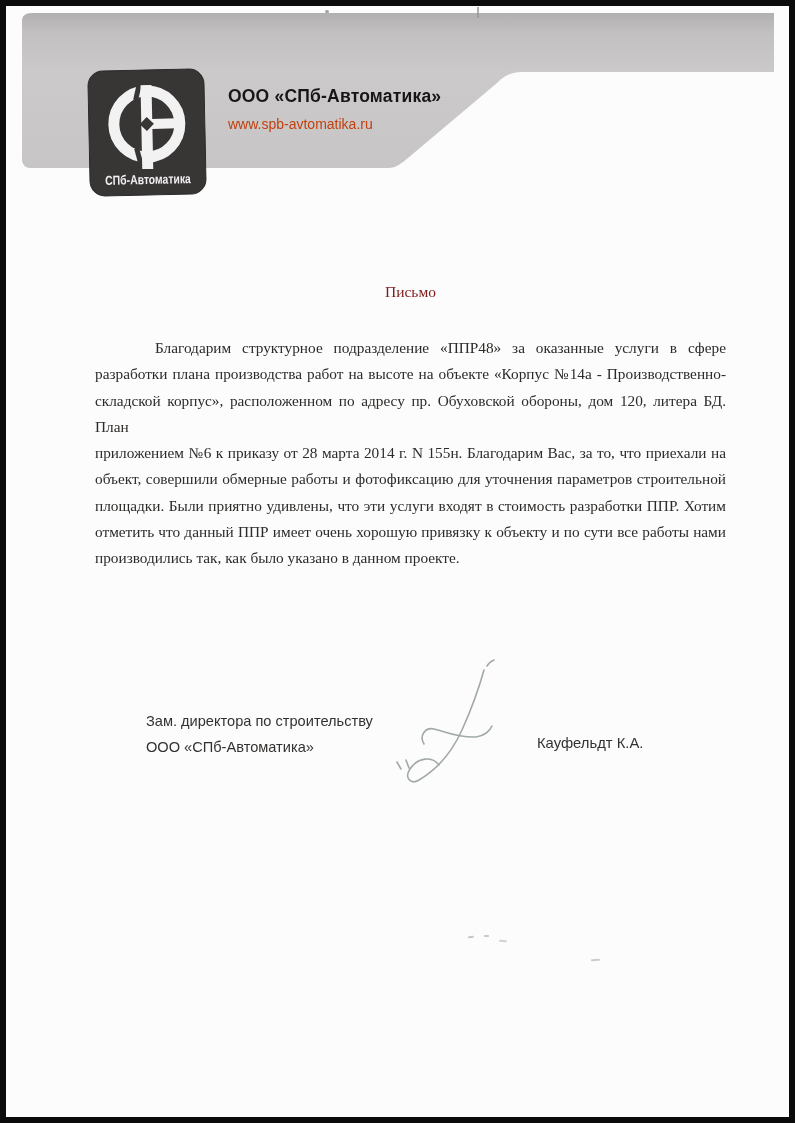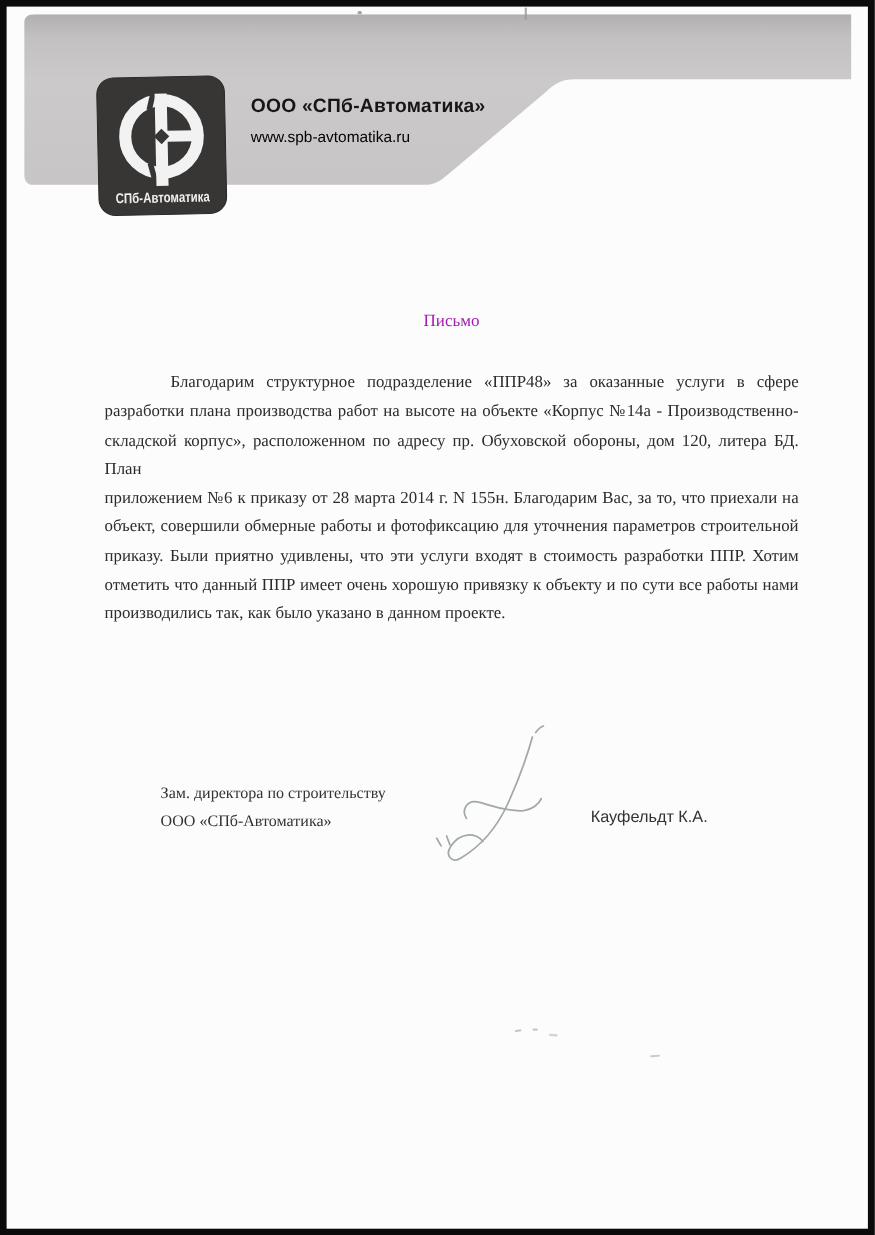--- a/index.html
+++ b/index.html
@@ -12,36 +12,36 @@
   .tick1{position:absolute;left:319px;top:4px;width:4px;height:3px;background:#8e8e8e;border-radius:2px;opacity:.8;}
   .tick2{position:absolute;left:471px;top:1px;width:2px;height:11px;background:#9a9a9a;opacity:.8;}
 
   
   .logo{position:absolute;left:82px;top:63px;width:118px;height:127px;transform:rotate(-1.2deg);}
 
   
   .hgroup{position:absolute;left:222px;top:80px;width:460px;color:#1d1b1c;}
   .hname{font-size:17.5px;font-weight:bold;letter-spacing:.2px;color:#171516;}
   .haddr{margin-top:14px;font-size:13.8px;line-height:21px;color:#242223;}
-  .hwww{margin-top:9px;font-size:14px;color:#000000;}
+  .hwww{margin-top:9px;font-size:14px;color:#c2410c;}
 
   
   .letter{position:absolute;left:89px;top:275px;width:631px;color:#2d2b29;
           font-family:"Liberation Serif","DejaVu Serif",serif;font-size:15.3px;}
-  .ltitle{text-align:center;font-size:15.5px;line-height:22px;color:#a21caf;}
+  .ltitle{text-align:center;font-size:15.5px;line-height:22px;color:#7f1d1d;}
   .par{margin-top:32px;}
   .par2{margin-top:26px;}
   .ln{line-height:26.3px;white-space:normal;}
   .just{text-align:justify;text-align-last:justify;}
   .indent{padding-left:60px;}
   .last{text-align:left;}
 
   
   .sig-left{position:absolute;left:140px;top:702px;width:280px;
-            font-family:Liberation Serif, serif;font-size:14.6px;color:#343231;line-height:26px;}
+            font-family:Liberation Sans, sans-serif;font-size:14.6px;color:#343231;line-height:26px;}
   .sig-name{position:absolute;left:531px;top:729px;font-family:Liberation Sans, sans-serif;
             font-size:14.8px;color:#343231;}
   .sig-draw{position:absolute;left:372px;top:650px;width:150px;height:150px;}
 
   
   .speck{position:absolute;background:#c3c9c7;border-radius:1px;}
   .s1{left:462px;top:930px;width:6px;height:2px;transform:rotate(-8deg);}
   .s2{left:478px;top:929px;width:5px;height:2px;}
   .s3{left:493px;top:934px;width:8px;height:2px;transform:rotate(5deg);opacity:.8;}
   .s4{left:585px;top:953px;width:9px;height:2px;transform:rotate(-4deg);opacity:.9;}
@@ -90,21 +90,21 @@
 
     <div class="letter">
       <div class="ltitle">Письмо</div>
 
       <div class="par">
         <div class="ln just indent">Благодарим структурное подразделение «ППР48» за оказанные услуги в сфере</div>
         <div class="ln just">разработки плана производства работ на высоте на объекте «Корпус №14а - Производственно-</div>
         <div class="ln just">складской корпус», расположенном по адресу пр. Обуховской обороны, дом 120, литера БД. План</div>
         <div class="ln just">приложением №6 к приказу от 28 марта 2014 г. N 155н. Благодарим Вас, за то, что приехали на</div>
         <div class="ln just">объект, совершили обмерные работы и фотофиксацию для уточнения параметров строительной</div>
-        <div class="ln just">приказу. Были приятно удивлены, что эти услуги входят в стоимость разработки ППР. Хотим</div>
+        <div class="ln just">площадки. Были приятно удивлены, что эти услуги входят в стоимость разработки ППР. Хотим</div>
         <div class="ln just">отметить что данный ППР имеет очень хорошую привязку к объекту и по сути все работы нами</div>
         <div class="ln last">производились так, как было указано в данном проекте.</div>
       </div>
 
     </div>
 
     <div class="sig-left">
       <div>Зам. директора по строительству</div>
       <div>ООО «СПб-Автоматика»</div>
     </div>

